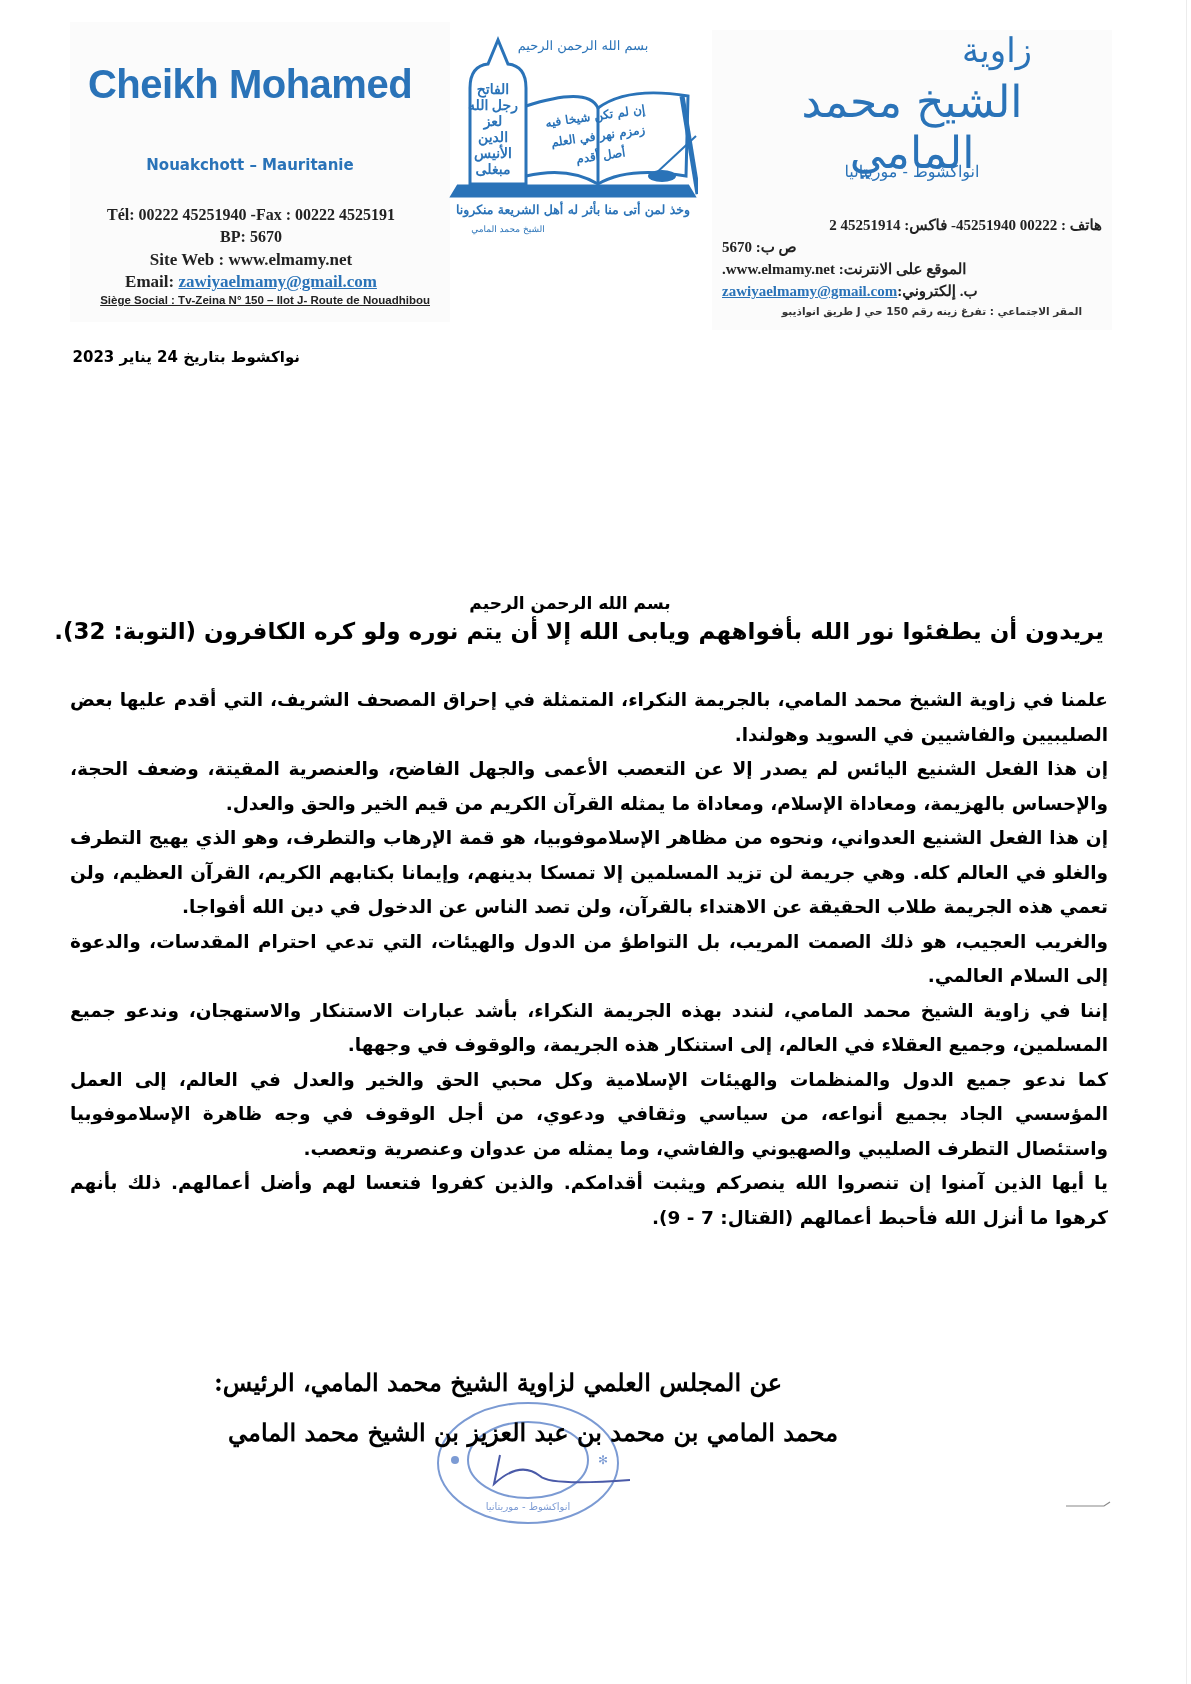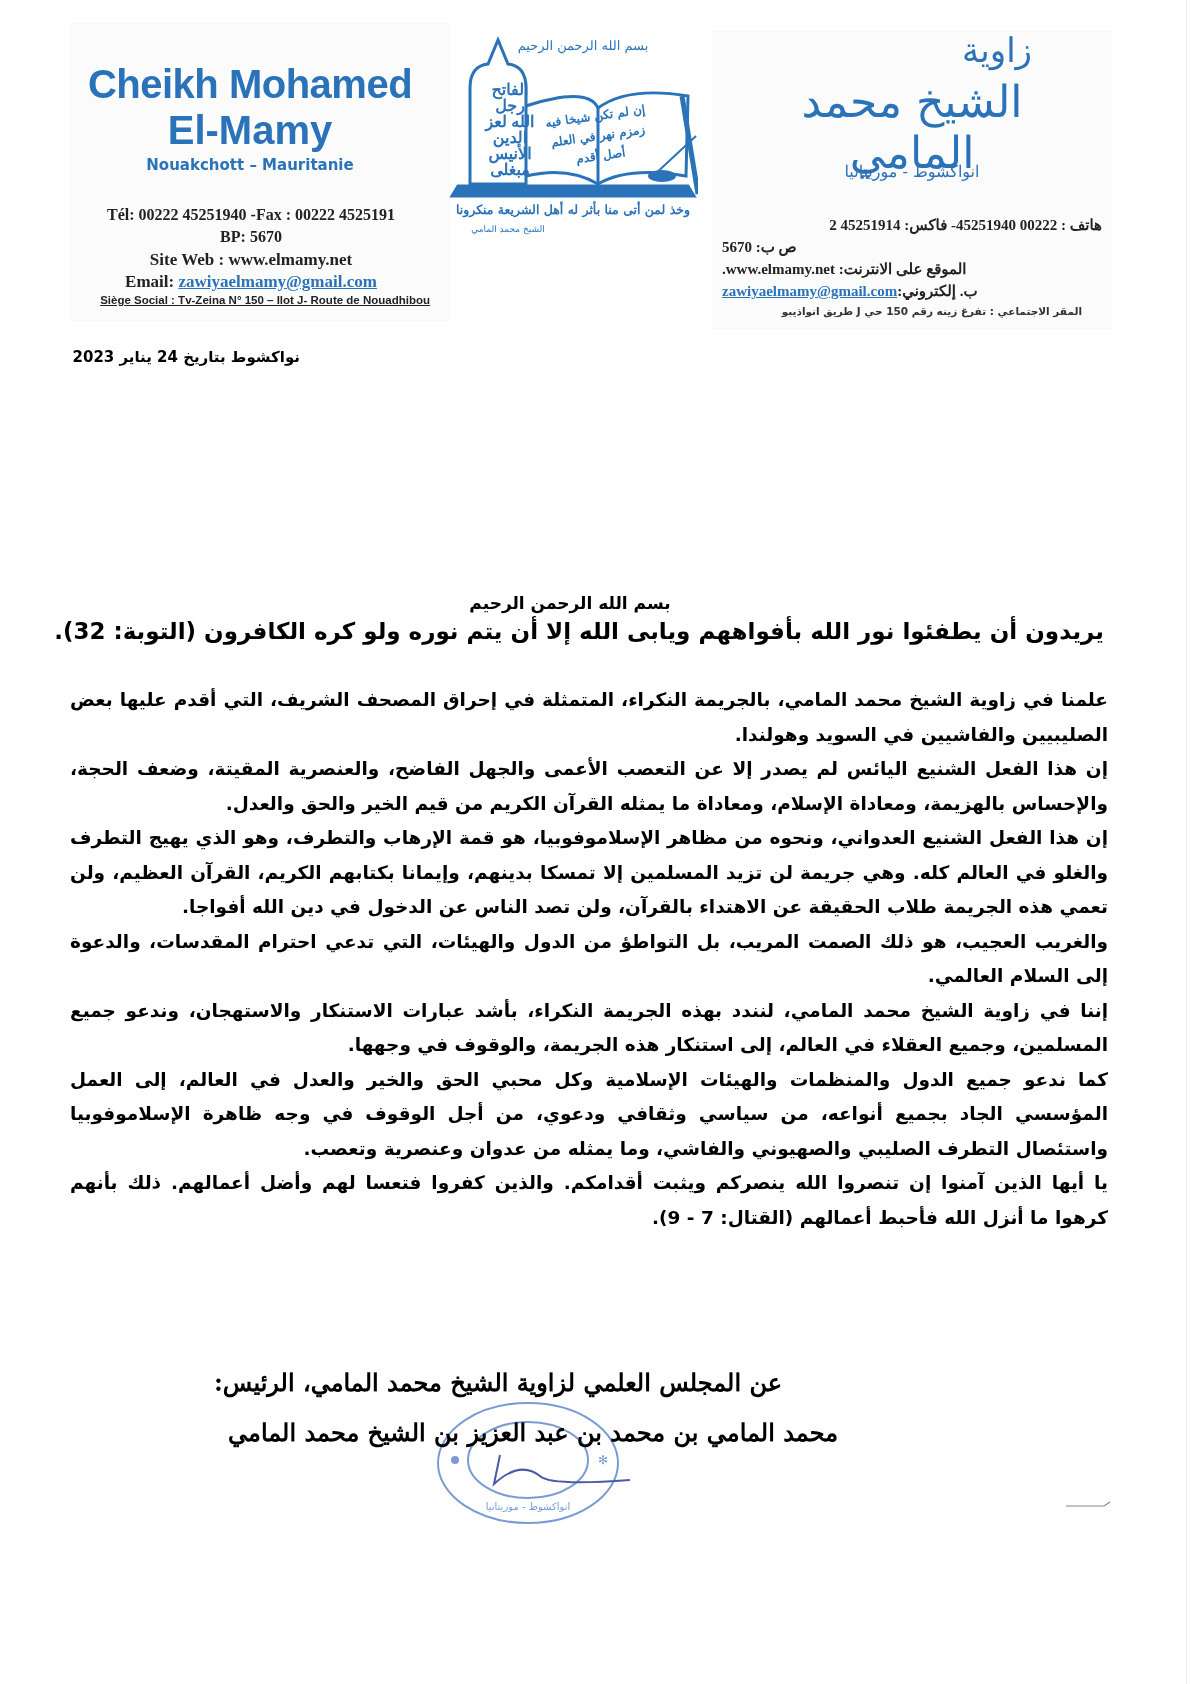--- a/index.html
+++ b/index.html
@@ -19,21 +19,21 @@
   .lh-left .web { top: 228px; font-size: 17px; }
   .lh-left .email { top: 250px; font-size: 17px; }
   .lh-left .email a, .lh-right .email a { color: #2a73b8; text-decoration: underline; }
   .lh-left .siege { position: absolute; top: 272px; left: 0; width: 360px; text-align: right; font-family: "Liberation Sans", sans-serif; font-weight: bold; font-size: 11.5px; color: #222; text-decoration: underline; white-space: nowrap; }
 
   
   .lh-center { position: absolute; left: 448px; top: 26px; width: 250px; height: 230px; }
   .lh-center svg { position: absolute; left: 0; top: 0; }
   .lh-center .basmala { position: absolute; top: 12px; left: 60px; width: 150px; text-align: center; direction: rtl; font-family: "DejaVu Serif", serif; font-size: 13px; color: #2a73b8; }
   .lh-center .verse-left { position: absolute; top: 80px; left: 90px; width: 120px; direction: rtl; text-align: center; font-family: "DejaVu Serif", serif; font-size: 12px; line-height: 20px; color: #2a73b8; font-weight: bold; transform: rotate(-8deg); }
-  .lh-center .verse-arch { position: absolute; top: 56px; left: 20px; width: 50px; direction: rtl; text-align: center; font-family: Liberation Sans, sans-serif; font-size: 16px; line-height: 16px; color: #2a73b8; font-weight: bold; padding-left: 17px; }
+  .lh-center .verse-arch { position: absolute; top: 56px; left: 20px; width: 50px; direction: rtl; text-align: center; font-family: Liberation Serif, serif; font-size: 14px; line-height: 16px; color: #2a73b8; font-weight: bold; }
   .lh-center .motto { position: absolute; top: 176px; left: -10px; width: 270px; direction: rtl; text-align: center; font-family: "DejaVu Serif", serif; font-size: 12.5px; color: #2a73b8; font-weight: bold; white-space: nowrap; }
   .lh-center .motto-sig { position: absolute; top: 198px; left: 20px; width: 80px; direction: rtl; text-align: center; font-family: "DejaVu Serif", serif; font-size: 9px; color: #2a73b8; }
 
   
   .lh-right { position: absolute; left: 712px; top: 30px; width: 400px; height: 300px; background: #fbfbfb; }
   .lh-right .ar-zawiya { position: absolute; top: 0; left: 100px; width: 220px; text-align: right; direction: rtl; font-family: "DejaVu Serif", serif; font-size: 34px; color: #2a73b8; }
   .lh-right .ar-name { position: absolute; top: 46px; left: 40px; width: 320px; text-align: center; direction: rtl; font-family: "DejaVu Serif", serif; font-size: 44px; color: #2a73b8; }
   .lh-right .ar-city { position: absolute; top: 132px; left: 60px; width: 280px; text-align: center; direction: rtl; font-family: "DejaVu Serif", serif; font-size: 16px; color: #2a73b8; }
   .lh-right .contact { position: absolute; right: 10px; width: 380px; direction: rtl; text-align: left; font-family: "Liberation Serif", serif; font-weight: bold; font-size: 15px; color: #222; white-space: nowrap; }
   .lh-right .tel { top: 186px; text-align: right; }
@@ -65,21 +65,20 @@
   .scribble { position: absolute; left: 1064px; top: 1498px; }
 </style>
 </head>
 <body>
 
 <div class="page">
   <div class="page-edge"></div>
 
   <div class="lh-left">
     <div class="name1">Cheikh Mohamed</div>
-    <div class="name2">El-Mamy</div>
     <div class="city">Nouakchott – Mauritanie</div>
     <div class="contact tel">Tél:  00222 45251940 -Fax : 00222 4525191</div>
     <div class="contact bp">BP:  5670</div>
     <div class="contact web">Site Web : www.elmamy.net</div>
     <div class="contact email"><span>Email: </span><a>zawiyaelmamy@gmail.com</a></div>
     <div class="siege">Siège Social : Tv-Zeina N° 150 – Ilot J- Route de Nouadhibou</div>
   </div>
 
   <div class="lh-center">
     <svg width="250" height="230" viewBox="0 0 250 230">

